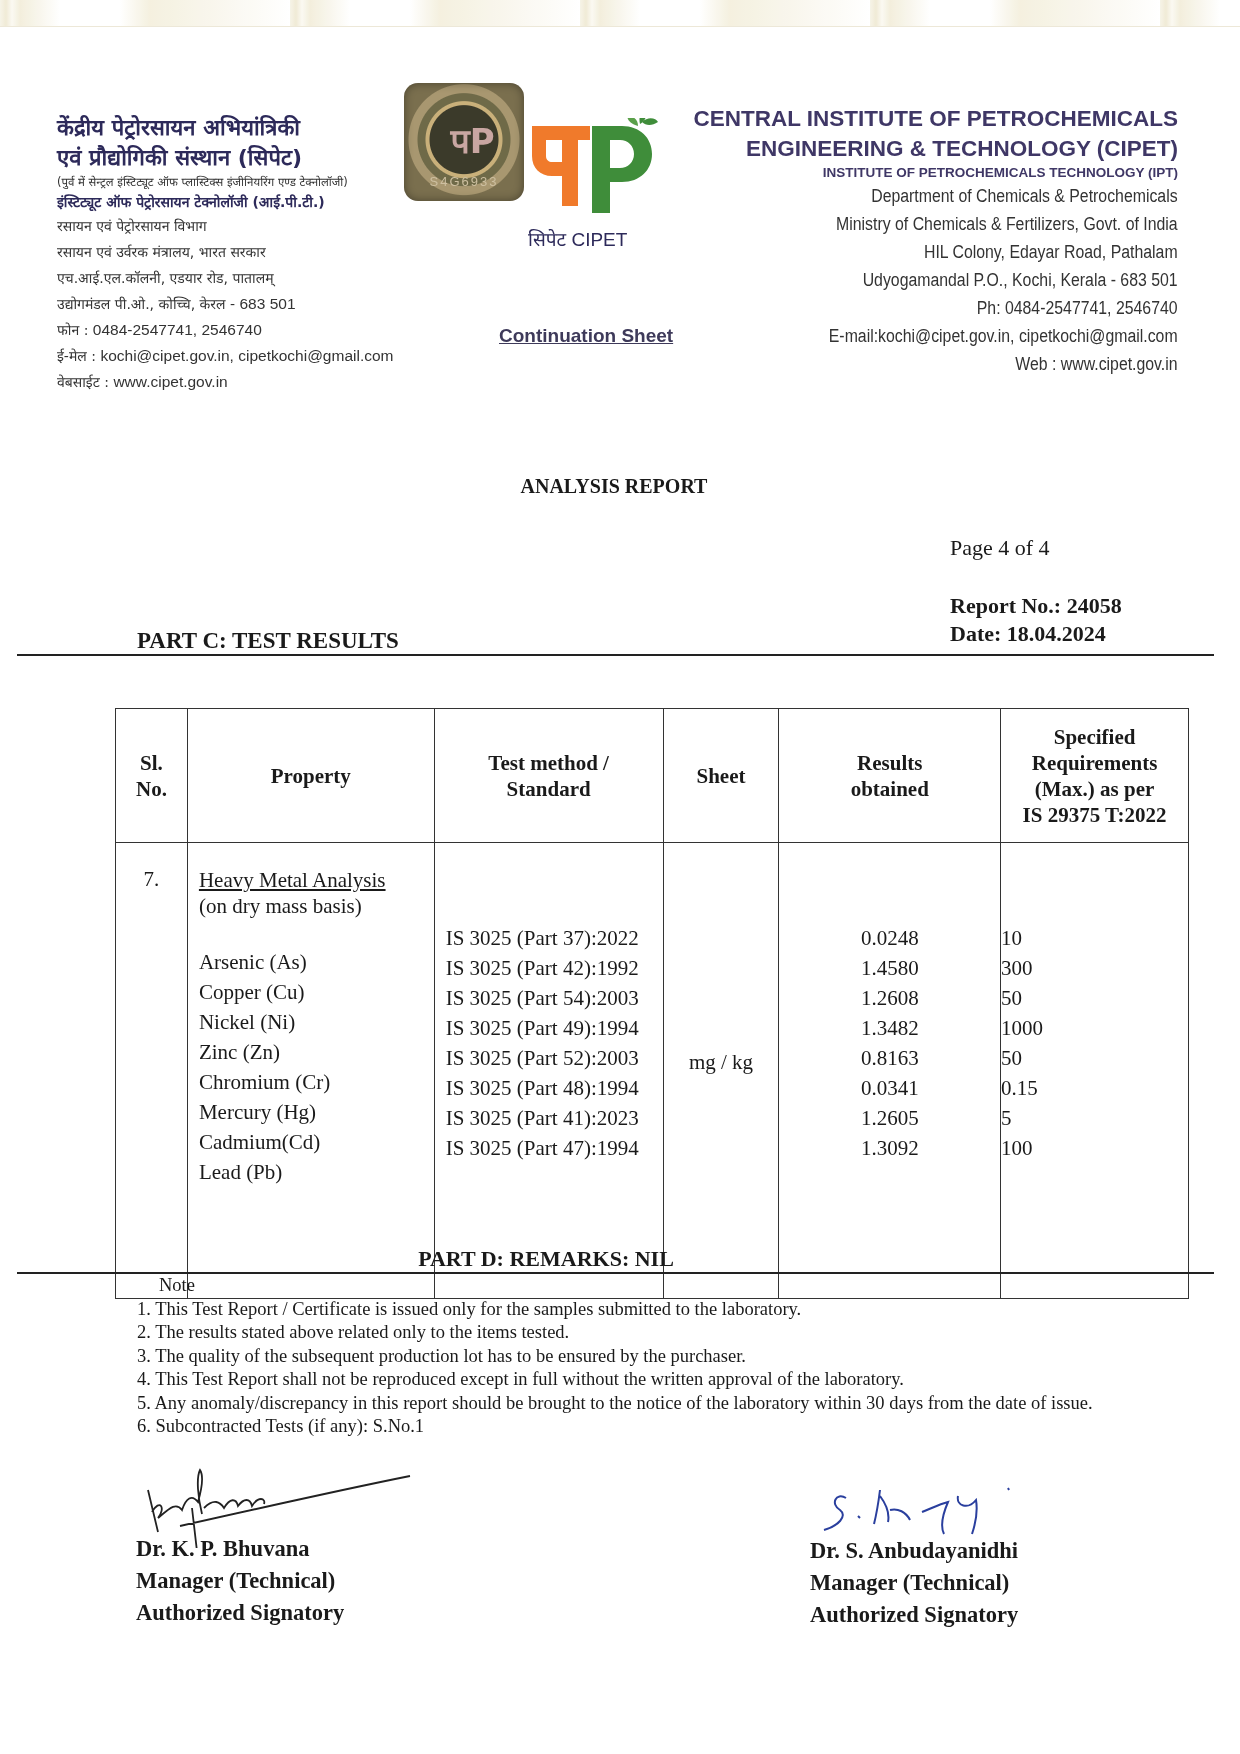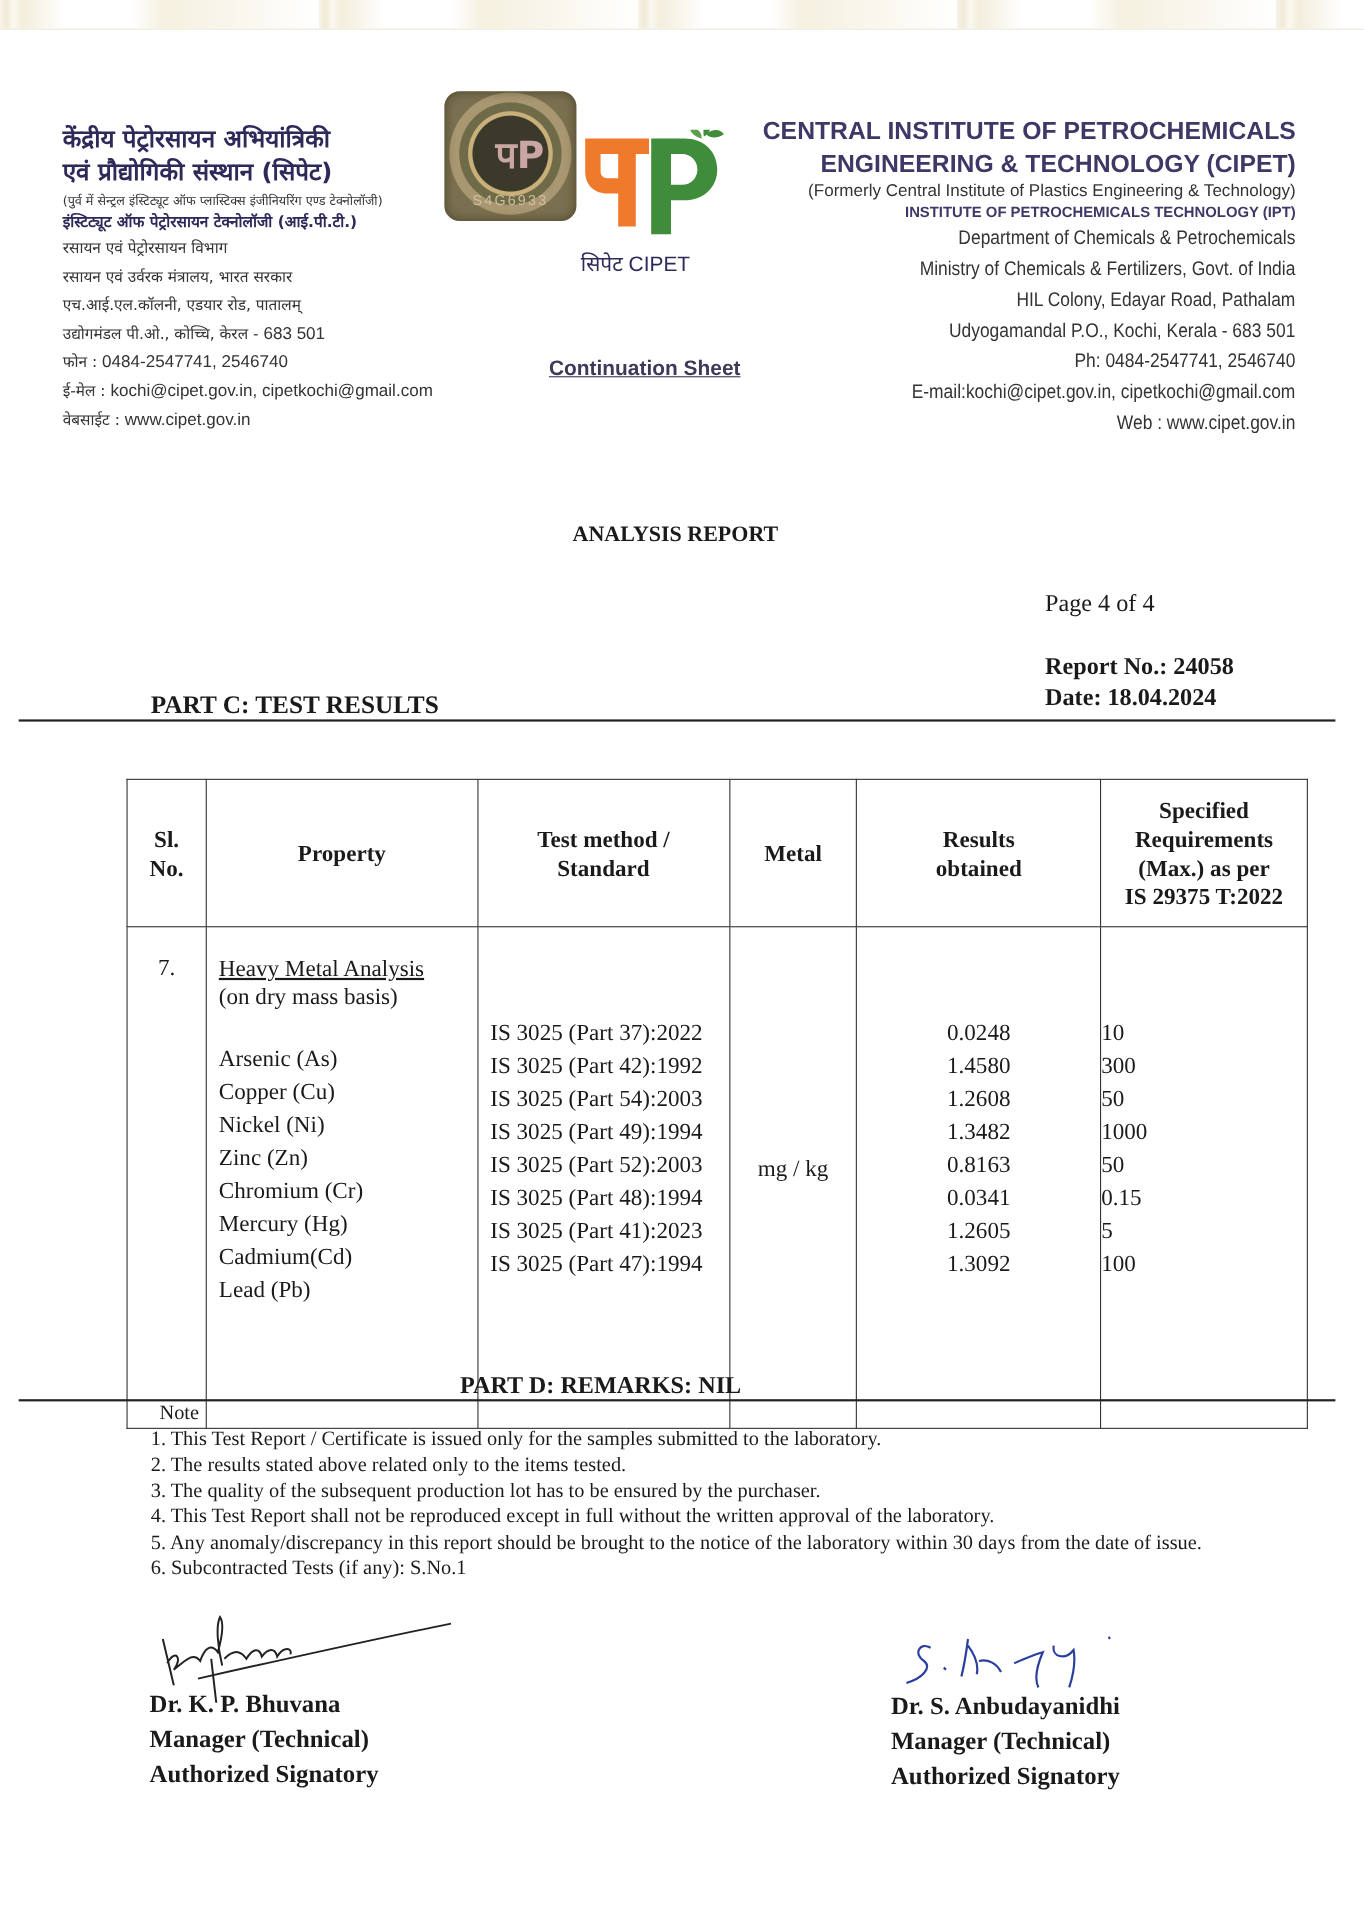--- a/index.html
+++ b/index.html
@@ -55,21 +55,21 @@
   .prop-sub { display: block; line-height: 26px; margin-bottom: 28px; }
   .row-line { display: block; line-height: 30px; white-space: nowrap; }
   .cell-method { padding: 80px 0 0 11px !important; }
   .cell-unit { text-align: center; vertical-align: middle !important; padding-top: 0; }
   .cell-result { text-align: center; padding-top: 80px !important; }
   .cell-spec { text-align: left; padding-top: 80px !important; }
   .cell-prop .rows { display: block; }
 
   .part-d { left: 0; width: 1092px; top: 1246px; text-align: center; font-size: 22px; font-weight: bold; }
   .notes { left: 137px; top: 1272px; font-size: 18.5px; line-height: 23.5px; width: 1040px; }
-  .notes .note-title { display: block; margin-left: 8px; }
+  .notes .note-title { display: block; margin-left: 22px; }
   .notes .note { display: block; }
 
   .sig { font-family: "Liberation Serif", serif; font-weight: bold; font-size: 22.5px; line-height: 32px; white-space: nowrap; }
   .sig-left { left: 136px; top: 1533px; }
   .sig-right { left: 810px; top: 1535px; }
   .sig-svg { position: absolute; }
 </style>
 </head>
 <body>
 
@@ -104,21 +104,20 @@
   <path d="M110 6 C108 -2 112 -8 116 -8 C118 -2 114 4 110 6 Z" fill="#3f8d3a"></path>
   <path d="M108 8 C100 6 96 0 98 -2 C104 -2 108 2 108 8 Z" fill="#5aa04a"></path>
 </svg>
 <div class="abs logo-caption"><span class="hi2">सिपेट</span><span class="en2"> CIPET</span></div>
 
 <div class="abs continuation">Continuation Sheet</div>
 
 <div class="abs en-block" style="top:104px;">
   <div class="en-title">CENTRAL INSTITUTE OF PETROCHEMICALS</div>
   <div class="en-title">ENGINEERING &amp; TECHNOLOGY (CIPET)</div>
-  <div class="en-formerly">(Formerly Central Institute of Plastics Engineering &amp; Technology)</div>
   <div class="en-ipt">INSTITUTE OF PETROCHEMICALS TECHNOLOGY (IPT)</div>
   <div class="en-line">Department of Chemicals &amp; Petrochemicals</div>
   <div class="en-line">Ministry of Chemicals &amp; Fertilizers, Govt. of India</div>
   <div class="en-line">HIL Colony, Edayar Road, Pathalam</div>
   <div class="en-line">Udyogamandal P.O., Kochi, Kerala - 683 501</div>
   <div class="en-line">Ph: 0484-2547741, 2546740</div>
   <div class="en-line">E-mail:kochi@cipet.gov.in, cipetkochi@gmail.com</div>
   <div class="en-line">Web : www.cipet.gov.in</div>
 </div>
 
@@ -138,21 +137,21 @@
       <col style="width:229px">
       <col style="width:116px">
       <col style="width:222px">
       <col style="width:188px">
   </colgroup>
   <thead>
     <tr>
       <th><span>Sl.</span><br><span>No.</span></th>
       <th>Property</th>
       <th><span>Test method /</span><br><span>Standard</span></th>
-      <th>Metal</th>
+      <th>Sheet</th>
       <th><span>Results</span><br><span>obtained</span></th>
       <th><span>Specified</span><br><span>Requirements</span><br><span>(Max.)  as per</span><br><span>IS 29375 T:2022</span></th>
     </tr>
   </thead>
   <tbody>
     <tr>
       <td class="cell-sl">7.</td>
       <td class="cell-prop">
         <span class="prop-heading">Heavy Metal Analysis</span>
         <span class="prop-sub">(on dry mass basis)</span>

